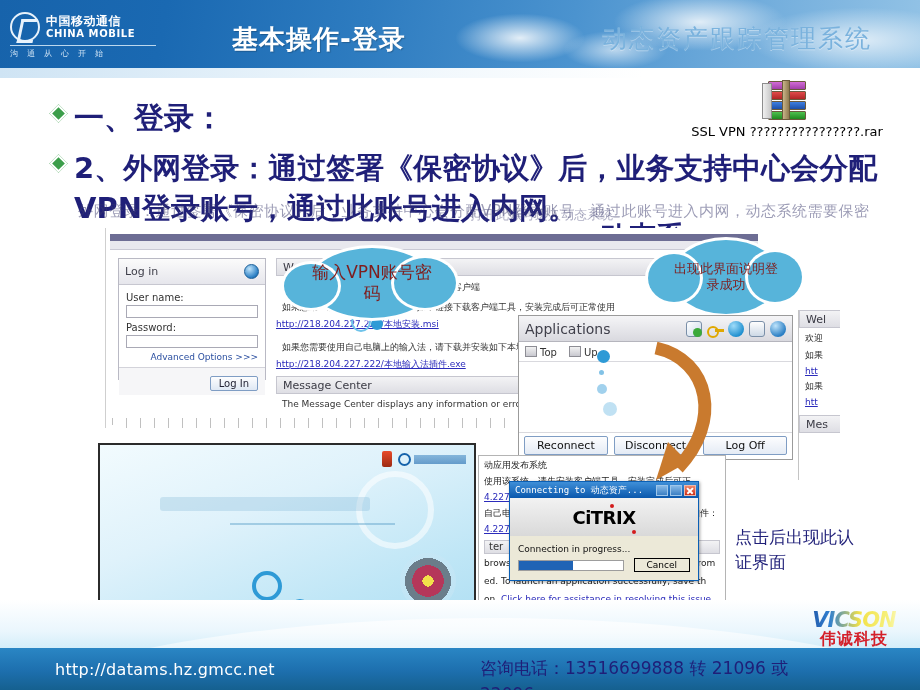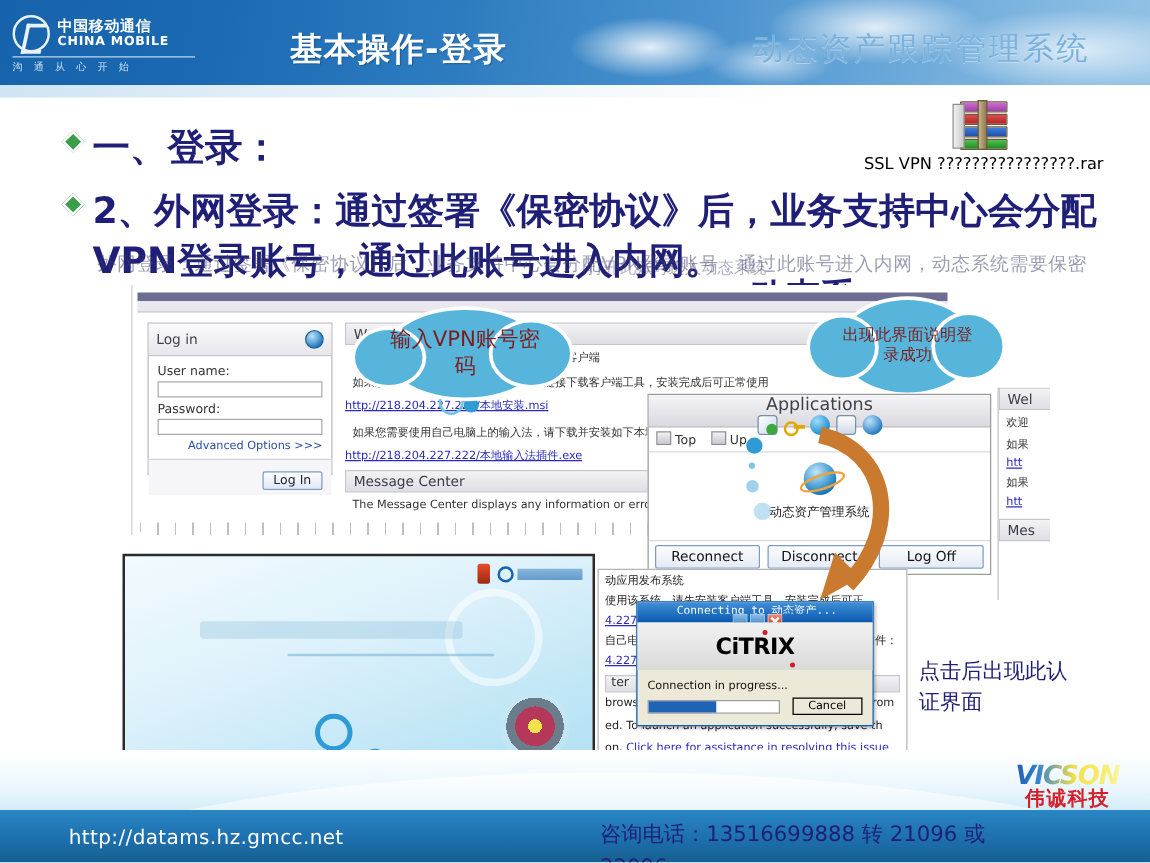--- a/index.html
+++ b/index.html
@@ -209,21 +209,21 @@
   #cloud3 .cloudTxt { font-size: 14px; }
 
   
   .shotB {
     position: absolute; left: 518px; top: 315px; width: 275px; height: 145px;
     background: #ffffff; border: 1px solid #9b9b9b;
   }
   .app-bar {
     height: 26px; background: linear-gradient(180deg,#f5f5f7,#d9d9df);
     border-bottom: 1px solid #b5b5bd; display: flex; align-items: center;
-    padding: 0 6px; justify-content: space-between; flex-direction: column;
+    padding: 0 6px; justify-content: space-between;
   }
   .app-bar > span { font-size: 14px; color: #3f3f4a; }
   .app-icons { display: flex; gap: 5px; align-items: center; }
   .ic { width: 16px; height: 16px; border-radius: 3px; display: inline-block; }
   .ic.prefs { background: linear-gradient(135deg,#ffffff,#c9d9ea); border: 1px solid #7a8fa8; position: relative; }
   .ic.prefs::after{ content:""; position:absolute; right:-1px; bottom:-1px; width:9px; height:9px; border-radius:50%; background:#3aa93a; }
   .ic.key { background: transparent; position: relative; }
   .ic.key::before{ content:""; position:absolute; left:0; top:5px; width:8px; height:8px; border:2px solid #e0a800; border-radius:50%; }
   .ic.key::after{ content:""; position:absolute; left:8px; top:8px; width:9px; height:3px; background:#e0a800; }
   .ic.circ { border-radius: 50%; background: radial-gradient(circle at 35% 30%, #9fdcfa, #1a8ccd 75%); }
@@ -269,21 +269,21 @@
   .d-bar { margin: 4px 5px 0; height: 14px; background: linear-gradient(180deg,#f3f3f5,#dedee4); border: 1px solid #c6c6cf; font-size: 10px; padding-left: 4px; color: #333; }
   .d-note { font-size: 9px; color: #222; padding: 3px 5px; line-height: 12px; }
   .d-note a { color: #2b2bbb; text-decoration: underline; }
 
   .citrix {
     position: absolute; left: 30px; top: 25px; width: 190px; height: 100px;
     background: #ece9d8; border: 1px solid #0a5fb5; box-shadow: 1px 1px 3px rgba(0,0,0,.35);
   }
   .cx-title {
     height: 16px; background: linear-gradient(180deg,#3f8fd8,#0a57ac);
-    display: flex; align-items: center; padding: 0 2px 0 5px; justify-content: space-between; flex-direction: column;
+    display: flex; align-items: center; padding: 0 2px 0 5px; justify-content: space-between;
   }
   .cx-title span { color: #fff; font-size: 9px; font-family: "DejaVu Sans Mono", monospace; white-space: nowrap; overflow: hidden; }
   .cx-btns { display: flex; gap: 2px; }
   .cx-btns i { width: 12px; height: 11px; display: inline-block; border: 1px solid #9ec6ea; background: linear-gradient(180deg,#87b9e6,#3b7fc4); }
   .cx-btns i.x { background: linear-gradient(180deg,#f08a6c,#cc2b14); border-color: #e8b9ae; position: relative; }
   .cx-btns i.x::before, .cx-btns i.x::after {
     content: ""; position: absolute; left: 1px; top: 4px; width: 8px; height: 1.6px; background: #fff;
   }
   .cx-btns i.x::before { transform: rotate(45deg); }
   .cx-btns i.x::after { transform: rotate(-45deg); }
@@ -468,24 +468,20 @@
         <i class="ic circ"></i>
         <i class="ic folder"></i>
         <i class="ic help"></i>
       </span>
     </div>
     <div class="app-nav">
       <span><i></i><span>Top</span></span>
       <span><i></i><span>Up</span></span>
     </div>
     <div class="app-body">
-      <div class="app-item">
-        <div class="ie-ic"></div>
-        <span>动态资产管理系统</span>
-      </div>
       <span class="bub" style="position:absolute;left:78px;top:-12px;width:13px;height:13px;"></span>
       <span class="bub" style="position:absolute;left:80px;top:8px;width:5px;height:5px;opacity:.6;"></span>
       <span class="bub" style="position:absolute;left:78px;top:22px;width:10px;height:10px;opacity:.45;"></span>
       <span class="bub" style="position:absolute;left:84px;top:40px;width:14px;height:14px;opacity:.3;"></span>
     </div>
     <div class="app-foot">
       <span class="btn-ap">Reconnect</span>
       <span class="btn-ap">Disconnect</span>
       <span class="btn-ap">Log Off</span>
     </div>

